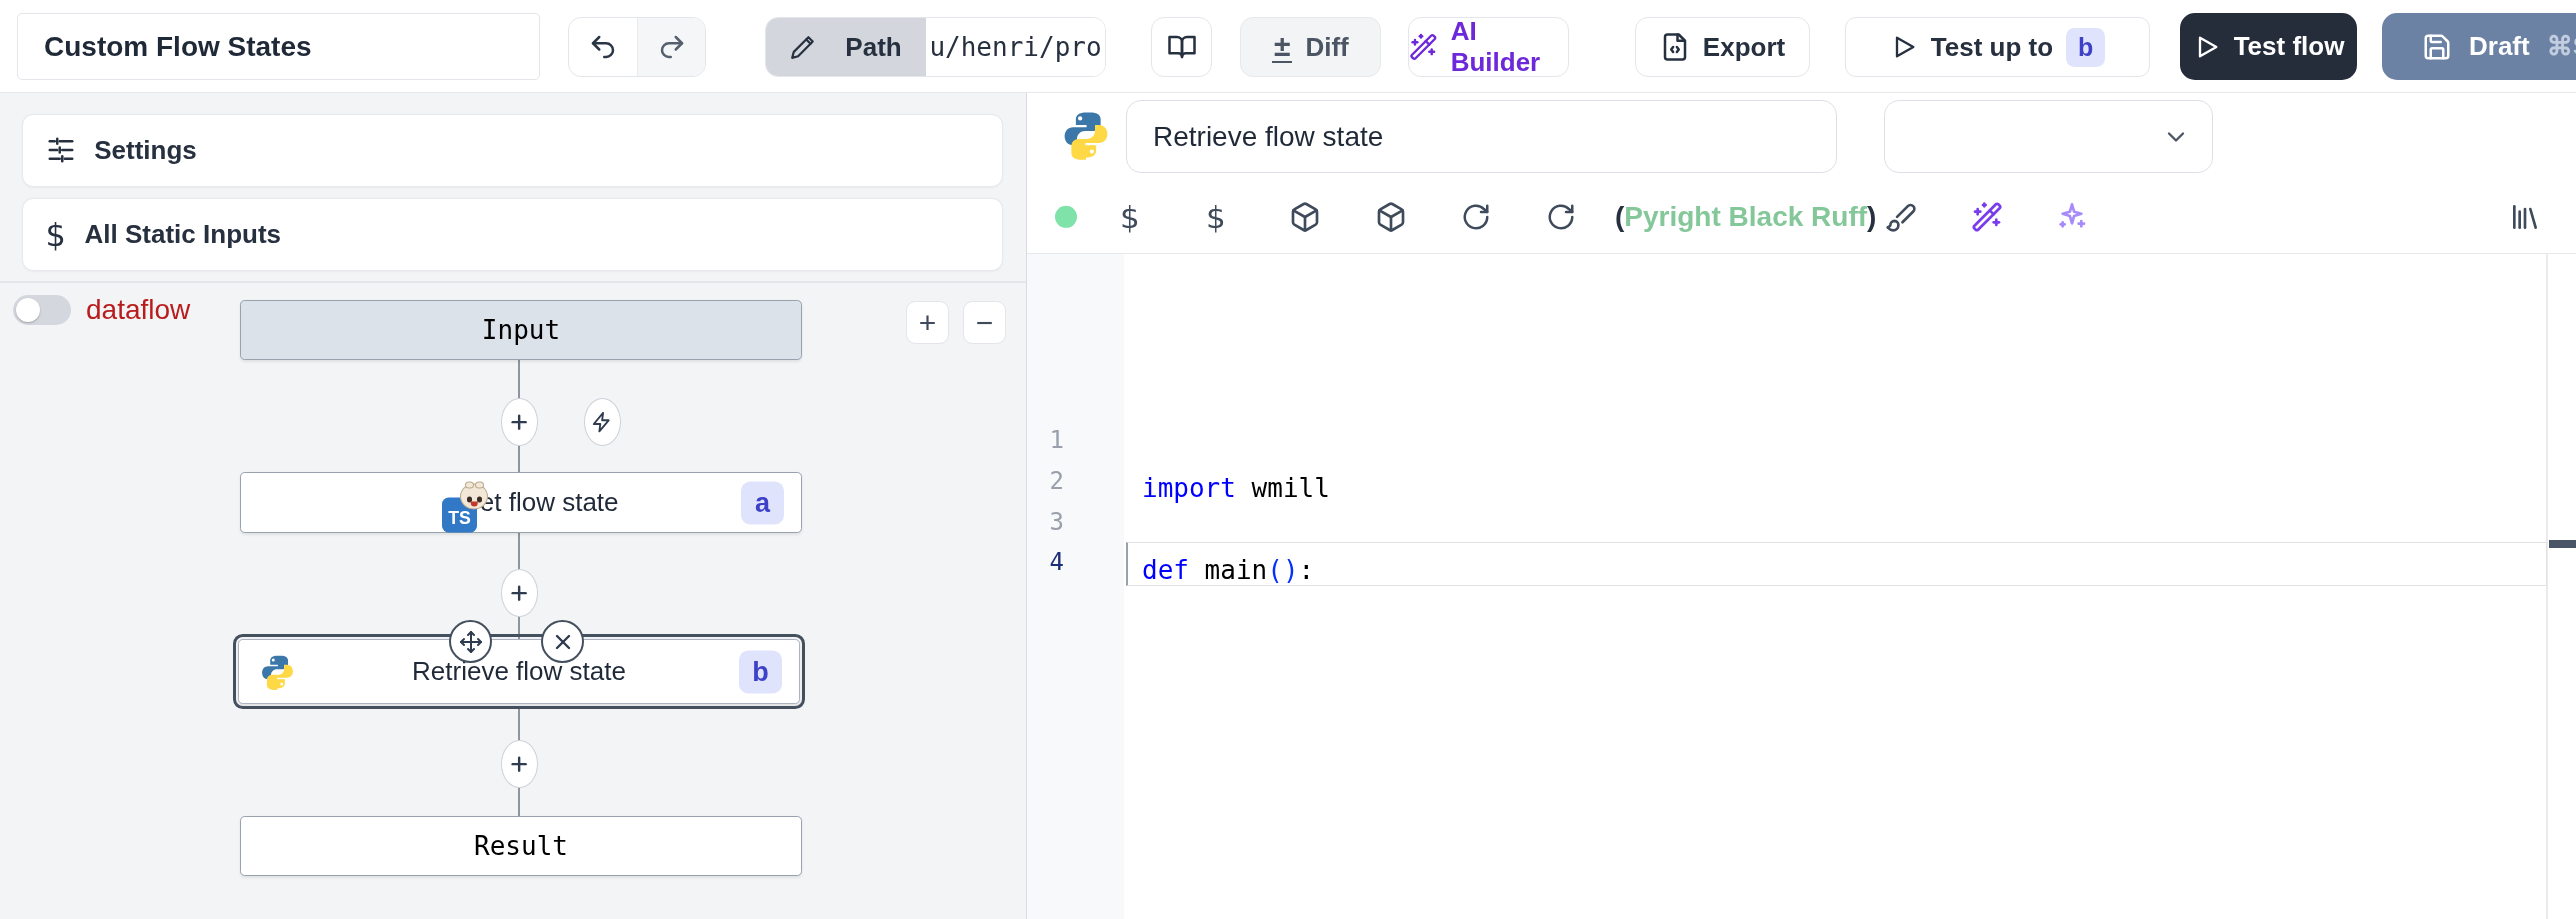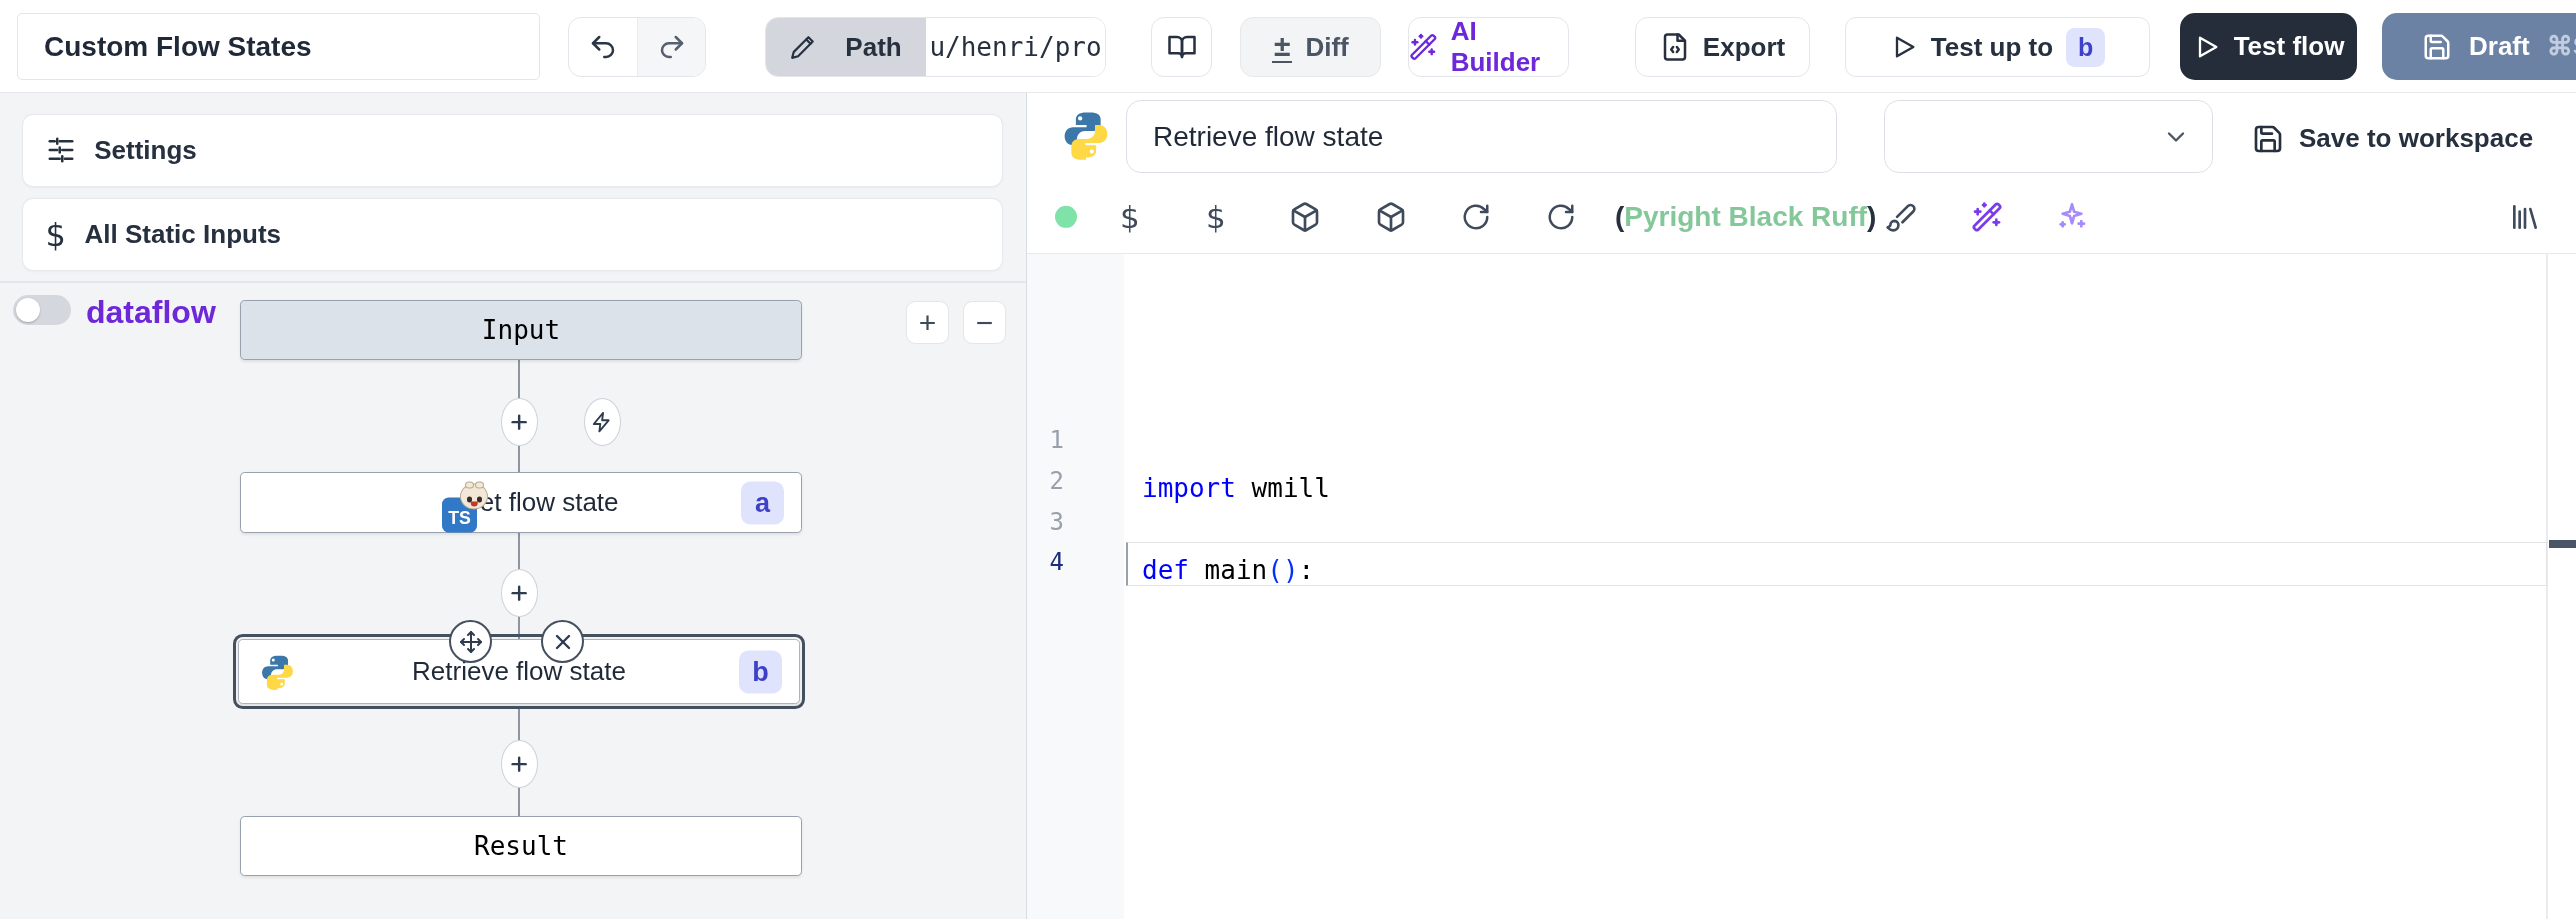--- a/index.html
+++ b/index.html
@@ -47,21 +47,21 @@
     gap:18.6px; padding-left:22.3px; font-size:26px; font-weight:700; color:#27303f;
     box-shadow:0 0.9px 1.9px rgba(0,0,0,.04); cursor:pointer; }
   .card-settings { top:20.5px; }
   .card-inputs { top:105px; }
   .canvas-divider { position:absolute; top:188px; left:0; right:0; height:1.9px; background:#e4e6ea; }
 
   .toggle { position:absolute; left:13px; top:202px; width:58px; height:30px;
     background:#d4d8de; border-radius:15px; cursor:pointer; }
   .knob { position:absolute; left:2.8px; top:2.8px; width:24px; height:24px; background:#fff;
     border-radius:50%; box-shadow:0 0.9px 1.9px rgba(0,0,0,.25); }
-  .toggle-label { position:absolute; left:86px; top:201px; font-size:32px; color:#6d28d9; font-weight:700; }
+  .toggle-label { position:absolute; left:86px; top:201px; font-size:28px; color:#b91c1c; font-weight:400; }
 
   .zoom-btn { position:absolute; top:208px; width:43px; height:43px; background:#fff;
     border:1.9px solid #e2e5ea; border-radius:9.3px; font-size:30px; color:#3f4a5a;
     display:flex; align-items:center; justify-content:center; cursor:pointer; line-height:1; }
 
   .edge { position:absolute; left:518px; width:1.9px; background:#8e95a0; }
   .connector { position:absolute; width:37px; height:48px; background:#fff;
     border:1.9px solid #cdd2d9; border-radius:50%; display:flex; align-items:center;
     justify-content:center; color:#2f3b4e; cursor:pointer; z-index:2; }
 
@@ -368,28 +368,20 @@
   </div>
 
   <div class="rp-input step-dropdown">
     <span class="chev">
       <svg width="28" height="28" viewBox="0 0 24 24" fill="none" stroke="currentColor" stroke-width="2" stroke-linecap="round" stroke-linejoin="round">
           <path d="m6 9 6 6 6-6"></path>
         </svg>
     </span>
   </div>
 
-  <button class="save-ws">
-    <svg width="32" height="32" viewBox="0 0 24 24" fill="none" stroke="#27303f" stroke-width="2" stroke-linecap="round" stroke-linejoin="round">
-        <path d="M15.2 3a2 2 0 0 1 1.4.6l3.8 3.8a2 2 0 0 1 .6 1.4V19a2 2 0 0 1-2 2H5a2 2 0 0 1-2-2V5a2 2 0 0 1 2-2z"></path>
-        <path d="M17 21v-7a1 1 0 0 0-1-1H8a1 1 0 0 0-1 1v7"></path>
-        <path d="M7 3v4a1 1 0 0 0 1 1h7"></path>
-      </svg>
-    <span>Save to workspace</span>
-  </button>
 
   <div class="ed-toolbar">
     <span class="tb-item status-dot" style="left:28px;"></span>
     <span class="tb-item dollar" style="left:93px;">$</span>
     <span class="tb-item dollar" style="left:179px;">$</span>
     <span class="tb-item" style="left:262px;">
       <svg width="32" height="32" viewBox="0 0 24 24" fill="none" stroke="currentColor" stroke-width="2" stroke-linecap="round" stroke-linejoin="round">
           <path d="M21 8a2 2 0 0 0-1-1.73l-7-4a2 2 0 0 0-2 0l-7 4A2 2 0 0 0 3 8v8a2 2 0 0 0 1 1.73l7 4a2 2 0 0 0 2 0l7-4A2 2 0 0 0 21 16Z"></path>
           <path d="M3.3 7 12 12l8.7-5"></path>
           <path d="M12 22V12"></path>

